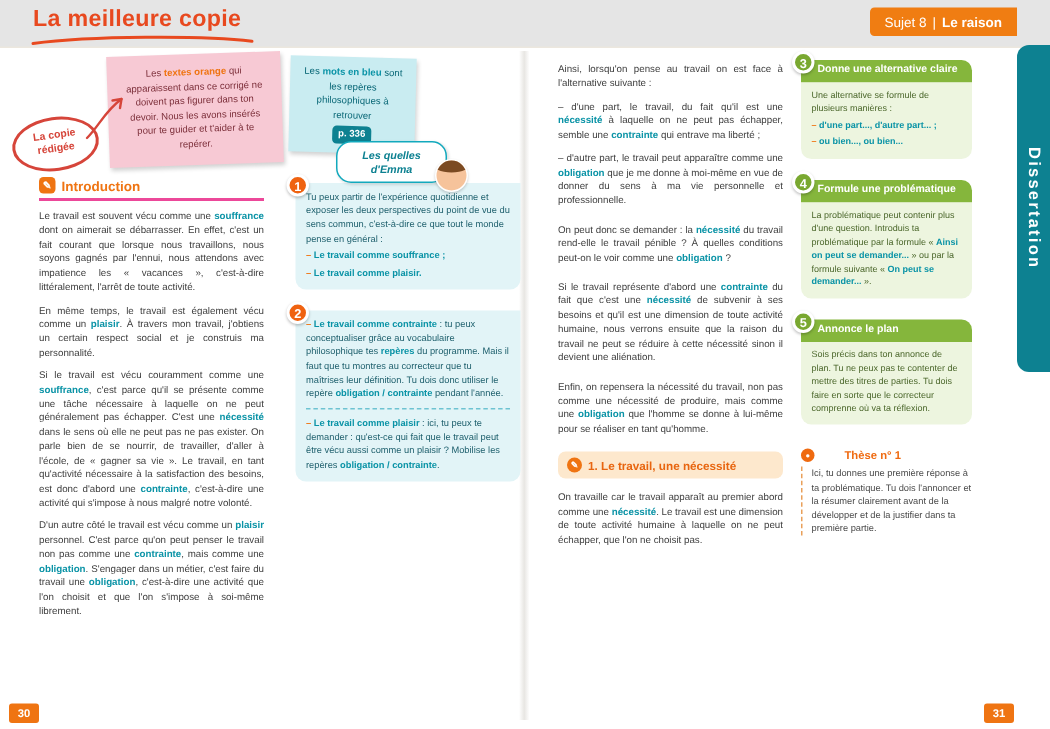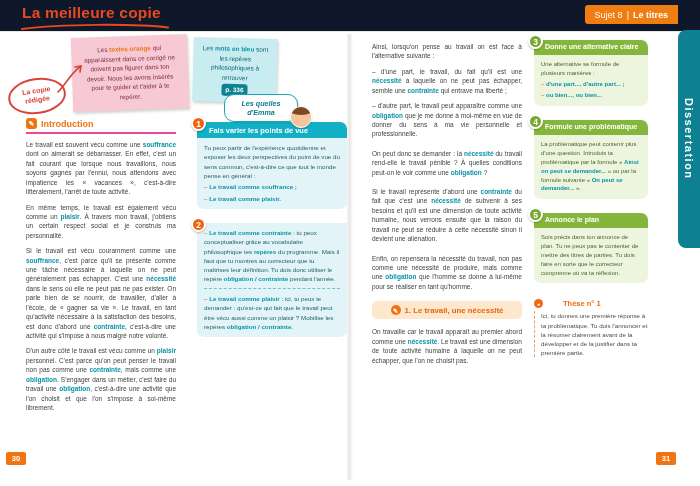--- a/index.html
+++ b/index.html
@@ -1,20 +1,20 @@
 <!DOCTYPE html>
 <html><head>
 <meta charset="utf-8">
 <style>
   * { margin:0; padding:0; box-sizing:border-box; }
   html,body { width:700px; height:486px; }
   body { font-family:"Liberation Sans", sans-serif; background:#fff; position:relative; overflow:hidden; color:#3e3e3e; }
 
   
-  .topbar { position:absolute; top:0; left:0; right:0; height:32px; background:#0f172a; border-bottom:1px solid #ece7de; z-index:5; }
+  .topbar { position:absolute; top:0; left:0; right:0; height:32px; background:#e5e5e5; border-bottom:1px solid #ece7de; z-index:5; }
   .main-title { position:absolute; left:22px; top:4px; font-size:15.5px; font-weight:bold; color:#e8491f; letter-spacing:.2px; }
   .swoosh { position:absolute; left:20px; top:22px; }
   .subject-banner { position:absolute; right:22px; top:5px; height:19px; background:#f07d12; color:#fff; display:flex; align-items:center; gap:4px; padding:0 10px; font-size:9px; border-radius:3px 0 0 3px; }
   .subject-name { font-weight:bold; }
 
   
   .side-tab { position:absolute; right:0; top:30px; width:22px; height:218px; background:#0d8191; border-radius:8px 0 0 8px; display:flex; align-items:center; justify-content:center; z-index:6; }
   .side-tab span { writing-mode:vertical-rl; color:#fff; font-weight:bold; font-size:11px; letter-spacing:1.5px; }
 
   .gutter { position:absolute; left:346px; top:34px; bottom:6px; width:7px; background:linear-gradient(to right, rgba(255,255,255,0), rgba(110,100,80,.16), rgba(255,255,255,0)); }
@@ -31,21 +31,21 @@
 
   
   .intro-col { position:absolute; left:26px; top:118px; width:150px; }
   .intro-head { display:flex; align-items:center; gap:4px; color:#ef7412; font-weight:bold; font-size:9px; padding-bottom:3px; border-bottom:2px solid #ec4899; margin-bottom:6px; }
   .intro-icon { width:11px; height:11px; background:#ef7412; color:#fff; border-radius:3px; font-size:7px; display:flex; align-items:center; justify-content:center; flex:0 0 auto; }
   .para { font-size:6.5px; line-height:1.45; text-align:justify; color:#3e3e3e; margin-bottom:6px; }
   .c-teal { color:#0a93a6; } .c-orange { color:#ef7412; } .b { font-weight:bold; }
 
   .main-col { position:absolute; left:372px; top:42px; width:150px; }
   .main-col .para.gap { margin-bottom:10px; }
-  .section-head { display:flex; align-items:center; gap:4px; background:#fde8cd; border-radius:5px; padding:4px 6px; color:#e8650f; font-weight:bold; font-size:7.8px; margin:8px 0;justify-content:center; }
+  .section-head { display:flex; align-items:center; gap:4px; background:#fde8cd; border-radius:5px; padding:4px 6px; color:#e8650f; font-weight:bold; font-size:7.8px; margin:8px 0; }
   .section-icon { width:10px; height:10px; background:#ef7412; color:#fff; border-radius:50%; font-size:6px; display:flex; align-items:center; justify-content:center; flex:0 0 auto; }
 
   
   .tips-left { position:absolute; left:197px; top:122px; width:150px; }
   .tips-right { position:absolute; left:534px; top:40px; width:114px; }
   .tip { position:relative; margin-bottom:14px; }
   .tip-num { position:absolute; left:-6px; top:-6px; width:15px; height:15px; border-radius:50%; color:#fff; font-size:8.5px; font-weight:bold; display:flex; align-items:center; justify-content:center; border:2px solid #fff; box-shadow:0 1px 2px rgba(0,0,0,.25); z-index:2; }
   .tip-head { border-radius:7px 7px 0 0; padding:4px 8px 3px 12px; color:#fff; font-weight:bold; font-size:7.4px; line-height:1.25; }
   .tip-body { border-radius:0 0 7px 7px; padding:5px 7px 6px; font-size:6.2px; line-height:1.48; text-align:left; }
   .tip.teal .tip-num { background:#ef6210; }
@@ -59,35 +59,35 @@
   .bullet { margin-top:2.5px; }
   .tip-extra { border-top:1px dashed #6ec3d2; margin-top:5px; padding-top:5px; }
 
   
   .these { margin-top:16px; }
   .these-label { display:flex; align-items:center; gap:20px; color:#ef6a10; font-weight:bold; font-size:7.5px; margin-bottom:3px; }
   .these-icon { width:9px; height:9px; border-radius:50%; background:#ef6a10; color:#fff; font-size:5px; display:flex; align-items:center; justify-content:center; flex:0 0 auto; }
   .these-body { border-left:1px dashed #e9a05a; padding-left:6px; font-size:6.2px; line-height:1.48; color:#4a4a4a; }
 
   
-  .page-num { position:absolute; bottom:21px; min-width:20px; height:13px; background:#ef7412; color:#fff; font-weight:bold; font-size:7.5px; display:flex; align-items:center; justify-content:center; border-radius:2px; padding:0 4px; }
+  .page-num { position:absolute; bottom:4px; min-width:20px; height:13px; background:#ef7412; color:#fff; font-weight:bold; font-size:7.5px; display:flex; align-items:center; justify-content:center; border-radius:2px; padding:0 4px; }
   .pn-left { left:6px; } .pn-right { right:24px; }
 </style>
 </head>
 <body>
 
 <header class="topbar">
   <h1 class="main-title">La meilleure copie</h1>
   <svg class="swoosh" width="150" height="10" viewBox="0 0 150 10">
     <path d="M2,7 C40,2 115,1.5 148,5.5" stroke="#e8491f" stroke-width="2" fill="none" stroke-linecap="round"></path>
   </svg>
   <div class="subject-banner">
     <span>Sujet 8</span>
     <span>|</span>
-    <span class="subject-name">Le titres</span>
+    <span class="subject-name">Le raison</span>
   </div>
 </header>
 
 <div class="side-tab">
   <span>Dissertation</span>
 </div>
 
 <div class="gutter"></div>
 
 <div class="copie-label">La copie rédigée</div>
@@ -110,21 +110,20 @@
   </div>
   <p class="para"><span>Le travail est souvent vécu comme une </span><span class="c-teal b">souffrance</span><span> dont on aimerait se débarrasser. En effet, c'est un fait courant que lorsque nous travaillons, nous soyons gagnés par l'ennui, nous attendons avec impatience les « vacances », c'est-à-dire littéralement, l'arrêt de toute activité.</span></p>
   <p class="para"><span>En même temps, le travail est également vécu comme un </span><span class="c-teal b">plaisir</span><span>. À travers mon travail, j'obtiens un certain respect social et je construis ma personnalité.</span></p>
   <p class="para"><span>Si le travail est vécu couramment comme une </span><span class="c-teal b">souffrance</span><span>, c'est parce qu'il se présente comme une tâche nécessaire à laquelle on ne peut généralement pas échapper. C'est une </span><span class="c-teal b">nécessité</span><span> dans le sens où elle ne peut pas ne pas exister. On parle bien de se nourrir, de travailler, d'aller à l'école, de « gagner sa vie ». Le travail, en tant qu'activité nécessaire à la satisfaction des besoins, est donc d'abord une </span><span class="c-teal b">contrainte</span><span>, c'est-à-dire une activité qui s'impose à nous malgré notre volonté.</span></p>
   <p class="para"><span>D'un autre côté le travail est vécu comme un </span><span class="c-teal b">plaisir</span><span> personnel. C'est parce qu'on peut penser le travail non pas comme une </span><span class="c-teal b">contrainte</span><span>, mais comme une </span><span class="c-teal b">obligation</span><span>. S'engager dans un métier, c'est faire du travail une </span><span class="c-teal b">obligation</span><span>, c'est-à-dire une activité que l'on choisit et que l'on s'impose à soi-même librement.</span></p>
 </section>
 
 <aside class="tips-left">
   <div class="tip teal">
     <div class="tip-num">1</div>
-    <div class="tip-head">Fais varier les points de vue</div>
     <div class="tip-body">
       <div><span>Tu peux partir de l'expérience quotidienne et exposer les deux perspectives du point de vue du sens commun, c'est-à-dire ce que tout le monde pense en général :</span></div>
       <div class="bullet"><span class="c-orange b">– </span><span class="c-teal b">Le travail comme souffrance ;</span></div>
       <div class="bullet"><span class="c-orange b">– </span><span class="c-teal b">Le travail comme plaisir.</span></div>
     </div>
   </div>
   <div class="tip teal">
     <div class="tip-num">2</div>
     <div class="tip-body">
       <div><span class="c-orange b">– </span><span class="c-teal b">Le travail comme contrainte</span><span> : tu peux conceptualiser grâce au vocabulaire philosophique tes </span><span class="c-teal b">repères</span><span> du programme. Mais il faut que tu montres au correcteur que tu maîtrises leur définition. Tu dois donc utiliser le repère </span><span class="c-teal b">obligation / contrainte</span><span> pendant l'année.</span></div>

